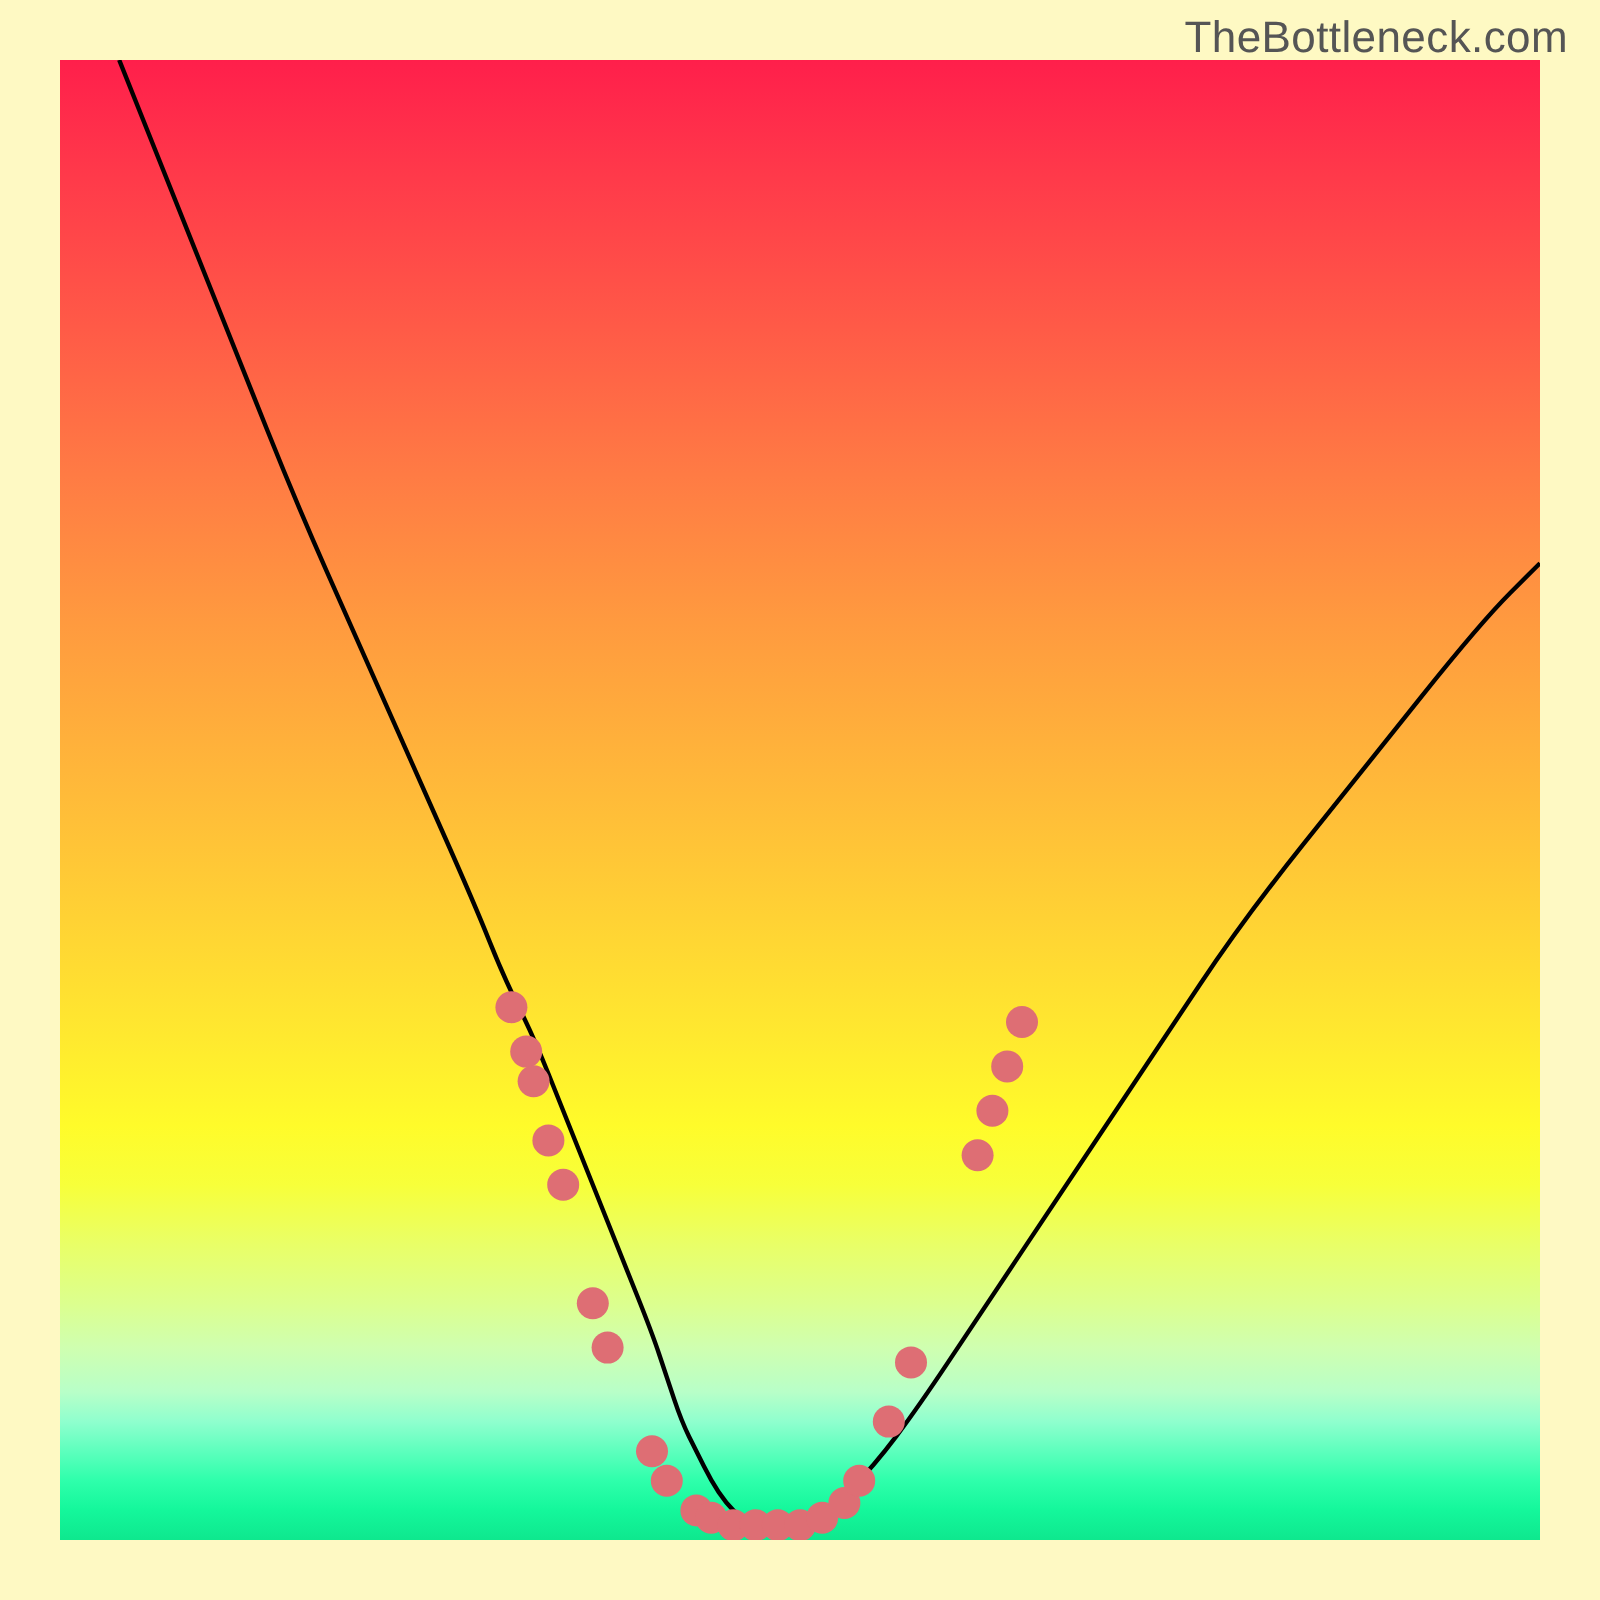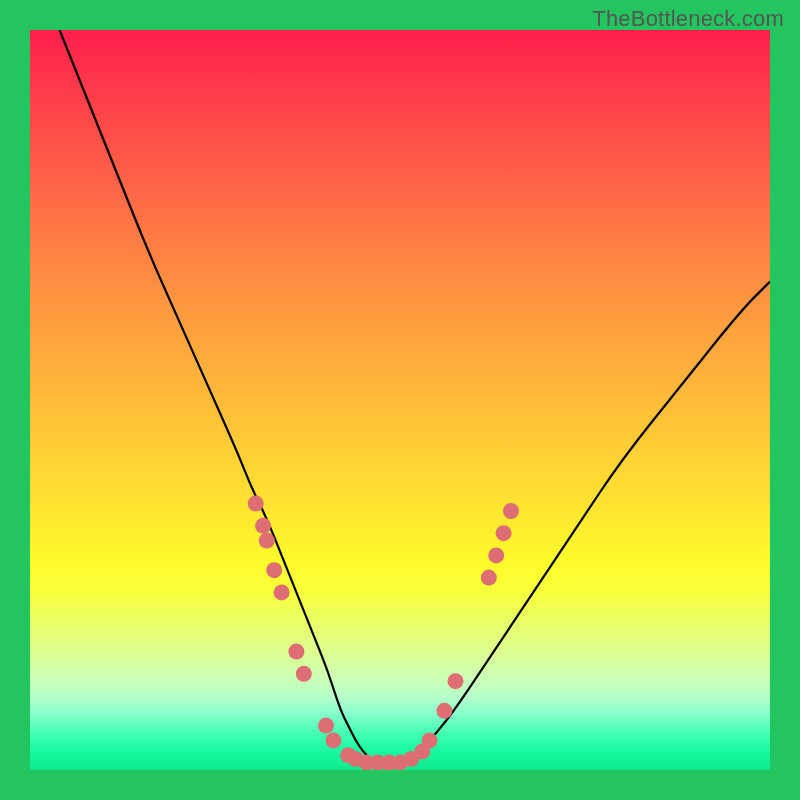--- a/index.html
+++ b/index.html
@@ -10,21 +10,21 @@
     overflow: hidden;
     background: #000;
     font-family: Arial, Helvetica, sans-serif;
   }
   .frame {
     position: absolute;
     left: 0;
     top: 0;
     width: 800px;
     height: 800px;
-    background: #22c55e;
+    background: #fef9c3;
   }
   .plot {
     position: absolute;
     left: 30px;
     top: 30px;
     width: 740px;
     height: 740px;
     
     background: linear-gradient(to bottom,
       #ff1f4b 0%,

